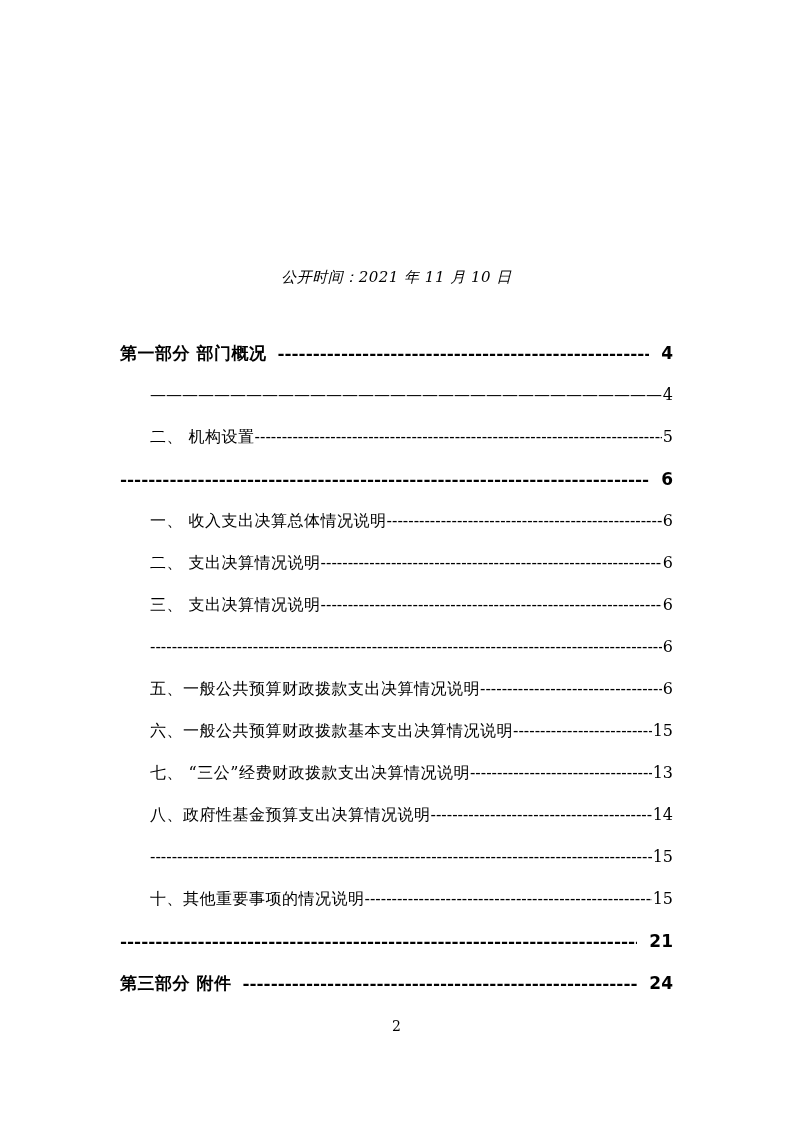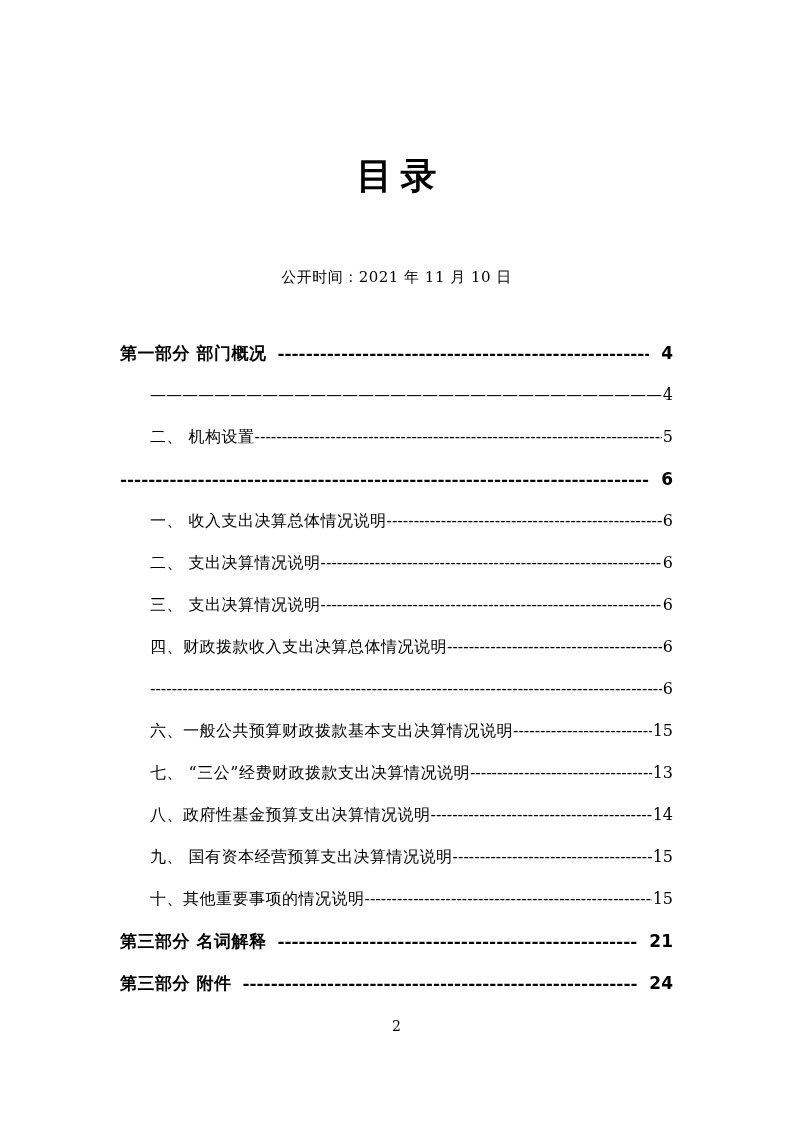--- a/index.html
+++ b/index.html
@@ -30,20 +30,21 @@
     font-family: "DejaVu Serif", "Liberation Serif", serif;
   }
   .pub-date {
     position: absolute;
     top: 268px;
     left: 0;
     width: 100%;
     text-align: center;
     font-size: 15px;
     letter-spacing: 0.5px;
+    font-style: italic;
   }
   .toc {
     position: absolute;
     top: 332px;
     left: 120px;
     width: 553px;
   }
   .toc-row {
     display: flex;
     align-items: baseline;
@@ -85,21 +86,20 @@
     left: 0;
     width: 100%;
     text-align: center;
     font-size: 14px;
   }
 </style>
 </head>
 <body>
 
 <div class="page">
-  <h1 class="doc-title">目录</h1>
   <div class="pub-date">公开时间：2021 年 11 月 10 日</div>
   <div class="toc" id="toc">
       <div class="toc-row lvl0">
     <span class="toc-label">第一部分 部门概况</span>
     <span class="toc-leader">--------------------------------------------------------------------------------------------------------------------------------------------------------------------------------------------------------</span>
     <span class="toc-page">4</span>
   </div>
       <div class="toc-row lvl1">
     <span class="toc-leader">————————————————————————————————————————————————————————————————————————————————</span>
     <span class="toc-page">4</span>
@@ -122,55 +122,53 @@
     <span class="toc-label">二、 支出决算情况说明</span>
     <span class="toc-leader">--------------------------------------------------------------------------------------------------------------------------------------------------------------------------------------------------------</span>
     <span class="toc-page">6</span>
   </div>
       <div class="toc-row lvl1">
     <span class="toc-label">三、 支出决算情况说明</span>
     <span class="toc-leader">--------------------------------------------------------------------------------------------------------------------------------------------------------------------------------------------------------</span>
     <span class="toc-page">6</span>
   </div>
       <div class="toc-row lvl1">
-    <span class="toc-label">四、财政拨款收入支出决算总体情况说明</span>
     <span class="toc-leader">--------------------------------------------------------------------------------------------------------------------------------------------------------------------------------------------------------</span>
     <span class="toc-page">6</span>
   </div>
       <div class="toc-row lvl1">
+    <span class="toc-label">五、一般公共预算财政拨款支出决算情况说明</span>
     <span class="toc-leader">--------------------------------------------------------------------------------------------------------------------------------------------------------------------------------------------------------</span>
     <span class="toc-page">6</span>
   </div>
       <div class="toc-row lvl1">
     <span class="toc-label">六、一般公共预算财政拨款基本支出决算情况说明</span>
     <span class="toc-leader">--------------------------------------------------------------------------------------------------------------------------------------------------------------------------------------------------------</span>
     <span class="toc-page">15</span>
   </div>
       <div class="toc-row lvl1">
     <span class="toc-label">七、 “三公”经费财政拨款支出决算情况说明</span>
     <span class="toc-leader">--------------------------------------------------------------------------------------------------------------------------------------------------------------------------------------------------------</span>
     <span class="toc-page">13</span>
   </div>
       <div class="toc-row lvl1">
     <span class="toc-label">八、政府性基金预算支出决算情况说明</span>
     <span class="toc-leader">--------------------------------------------------------------------------------------------------------------------------------------------------------------------------------------------------------</span>
     <span class="toc-page">14</span>
   </div>
       <div class="toc-row lvl1">
-    <span class="toc-label">九、 国有资本经营预算支出决算情况说明</span>
     <span class="toc-leader">--------------------------------------------------------------------------------------------------------------------------------------------------------------------------------------------------------</span>
     <span class="toc-page">15</span>
   </div>
       <div class="toc-row lvl1">
     <span class="toc-label">十、其他重要事项的情况说明</span>
     <span class="toc-leader">--------------------------------------------------------------------------------------------------------------------------------------------------------------------------------------------------------</span>
     <span class="toc-page">15</span>
   </div>
       <div class="toc-row lvl0">
-    <span class="toc-label">第三部分 名词解释</span>
     <span class="toc-leader">--------------------------------------------------------------------------------------------------------------------------------------------------------------------------------------------------------</span>
     <span class="toc-page">21</span>
   </div>
       <div class="toc-row lvl0">
     <span class="toc-label">第三部分 附件</span>
     <span class="toc-leader">--------------------------------------------------------------------------------------------------------------------------------------------------------------------------------------------------------</span>
     <span class="toc-page">24</span>
   </div>
     </div>
   <div class="page-footer">2</div>

